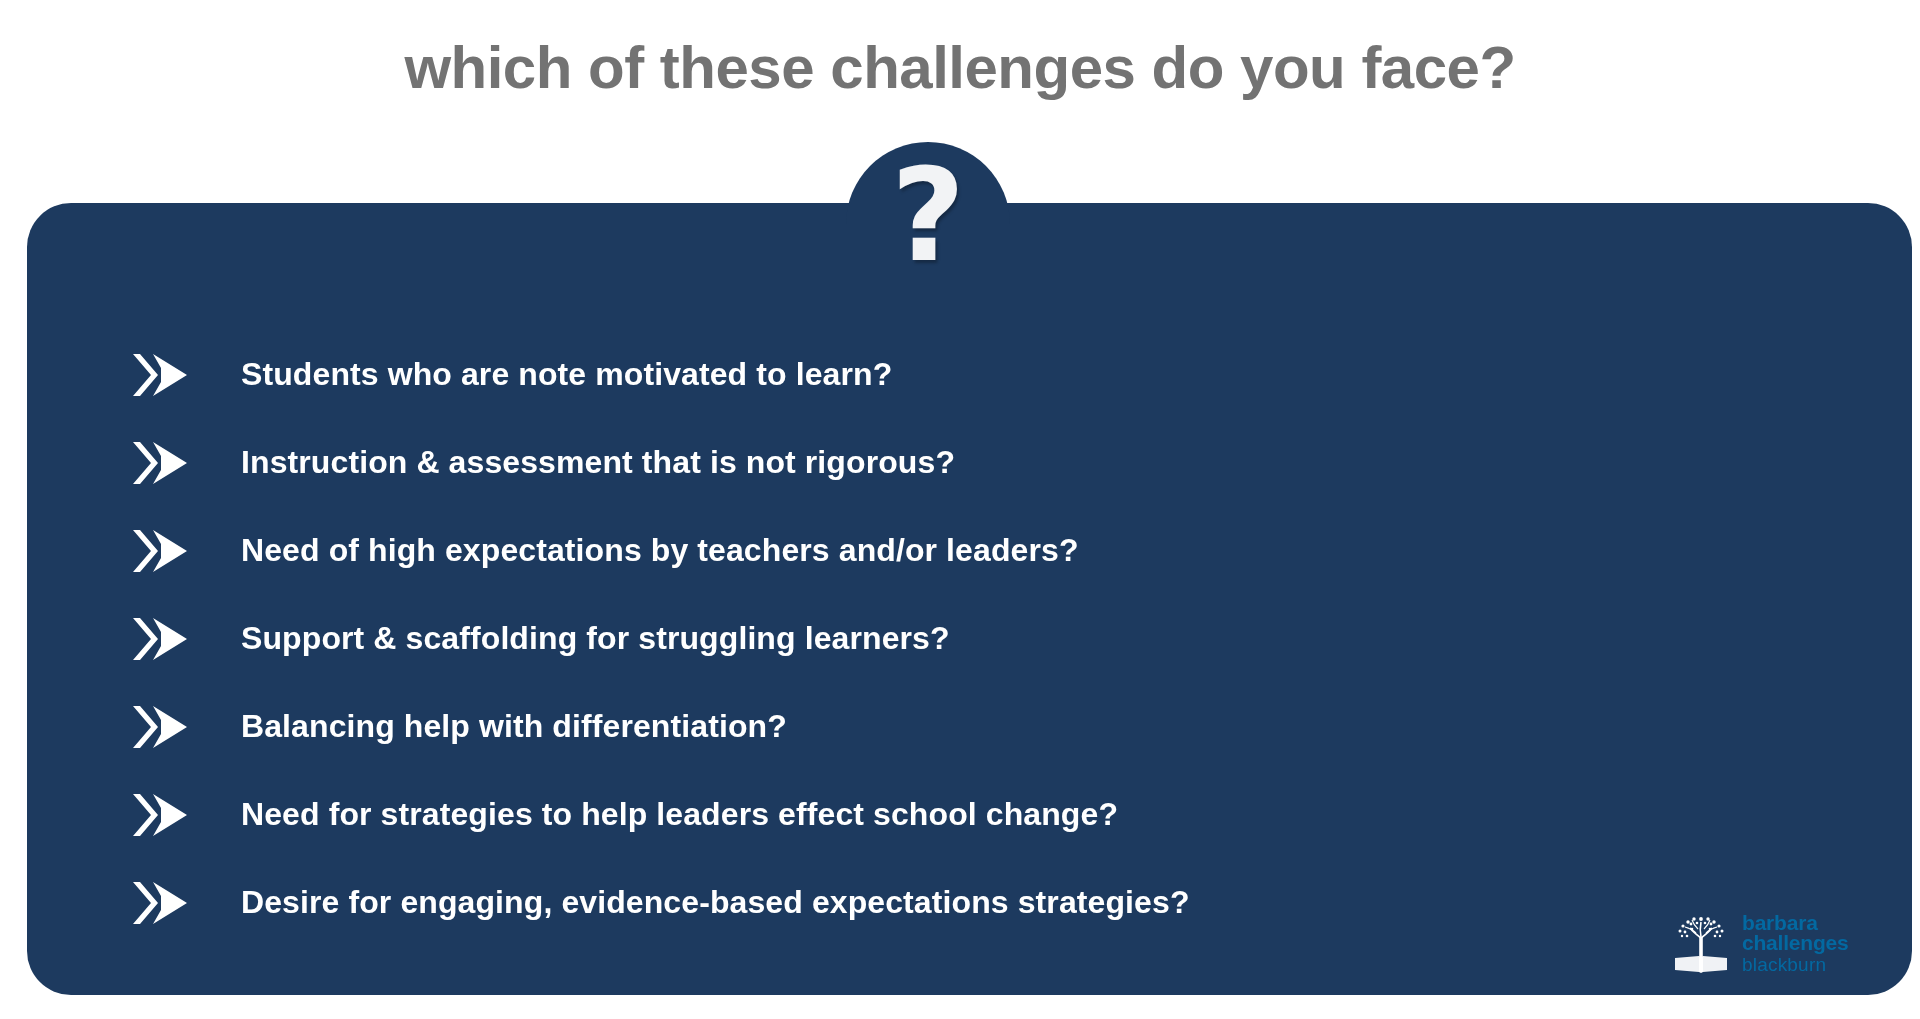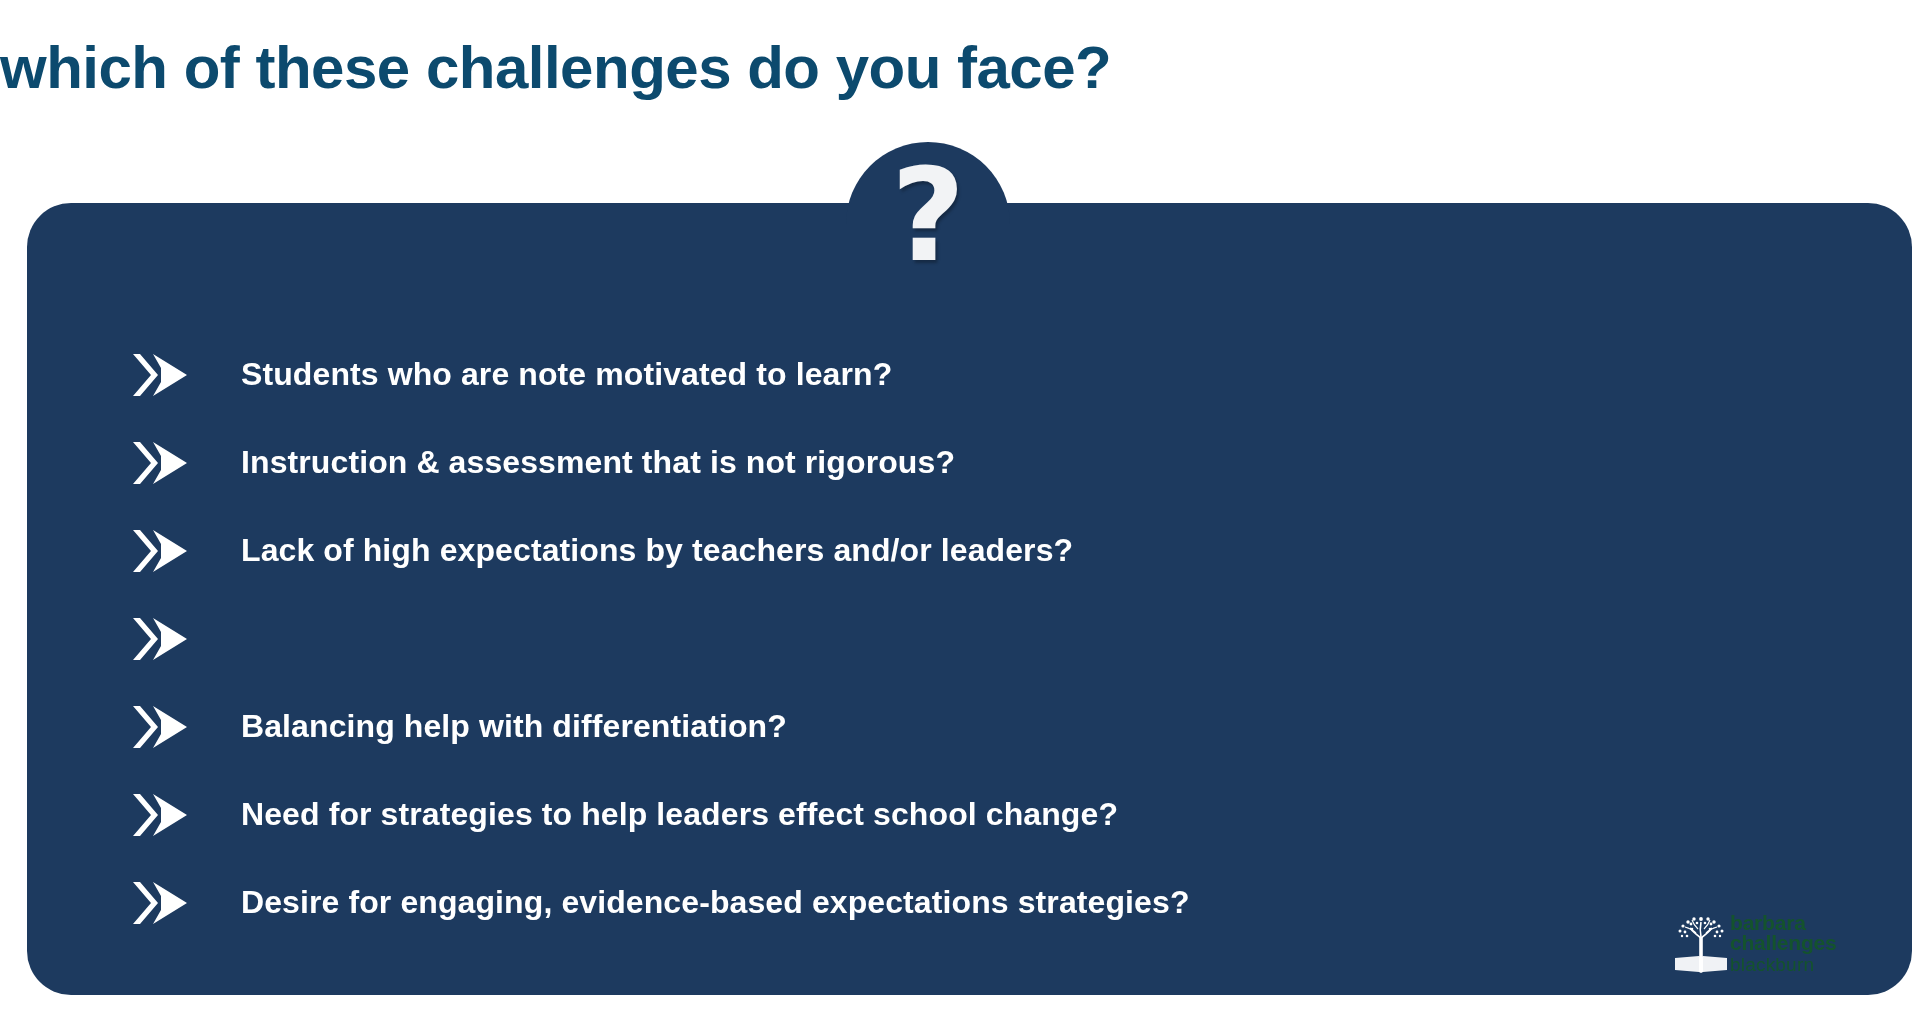--- a/index.html
+++ b/index.html
@@ -22,24 +22,25 @@
     height: 1019px;
     background: #ffffff;
   }
 
   
   .slide-title {
     position: absolute;
     left: 0;
     top: 38px;
     width: 1920px;
+    text-align: center;
     font-size: 60px;
     font-weight: 700;
     letter-spacing: -0.5px;
-    color: #0c4a6e;
+    color: #737373;
     line-height: 1.0;
     white-space: nowrap;
   }
 
   
   .qm-badge {
     position: absolute;
     left: 846px;
     top: 142px;
     width: 164px;
@@ -119,22 +120,22 @@
     align-items: center;
     z-index: 4;
   }
   .logo-mark {
     width: 58px;
     flex: 0 0 58px;
     height: 62px;
     position: relative;
   }
   .logo-text {
-    margin-left: 0;
-    color: #14532d;
+    margin-left: 12px;
+    color: #0369a1;
   }
   .logo-line1, .logo-line2 {
     font-size: 21px;
     font-weight: 700;
     line-height: 20px;
     letter-spacing: -0.2px;
   }
   .logo-line3 {
     font-size: 19px;
     font-weight: 400;
@@ -178,30 +179,31 @@
         <span class="bullet-text">Instruction &amp; assessment that is not rigorous?</span>
       </div>
 
       <div class="bullet-row">
         <span class="bullet-icon">
           <svg width="62" height="46" viewBox="0 0 62 46" aria-hidden="true">
             <path d="M2 2 L20 23 L2 44 L9 44 L27 23 L9 2 Z" fill="#ffffff"></path>
             <path d="M22 2 L56 23 L22 44 L30 30 L30 16 Z" fill="#ffffff"></path>
           </svg>
         </span>
-        <span class="bullet-text">Lack of high expectations by teachers and/or leaders?</span>
-      </div>
-
-      <div class="bullet-row">
-        <span class="bullet-icon">
-          <svg width="62" height="46" viewBox="0 0 62 46" aria-hidden="true">
-            <path d="M2 2 L20 23 L2 44 L9 44 L27 23 L9 2 Z" fill="#ffffff"></path>
-            <path d="M22 2 L56 23 L22 44 L30 30 L30 16 Z" fill="#ffffff"></path>
-          </svg>
-        </span>
+        <span class="bullet-text">Need of high expectations by teachers and/or leaders?</span>
+      </div>
+
+      <div class="bullet-row">
+        <span class="bullet-icon">
+          <svg width="62" height="46" viewBox="0 0 62 46" aria-hidden="true">
+            <path d="M2 2 L20 23 L2 44 L9 44 L27 23 L9 2 Z" fill="#ffffff"></path>
+            <path d="M22 2 L56 23 L22 44 L30 30 L30 16 Z" fill="#ffffff"></path>
+          </svg>
+        </span>
+        <span class="bullet-text">Support &amp; scaffolding for struggling learners?</span>
       </div>
 
       <div class="bullet-row">
         <span class="bullet-icon">
           <svg width="62" height="46" viewBox="0 0 62 46" aria-hidden="true">
             <path d="M2 2 L20 23 L2 44 L9 44 L27 23 L9 2 Z" fill="#ffffff"></path>
             <path d="M22 2 L56 23 L22 44 L30 30 L30 16 Z" fill="#ffffff"></path>
           </svg>
         </span>
         <span class="bullet-text">Balancing help with differentiation?</span>

